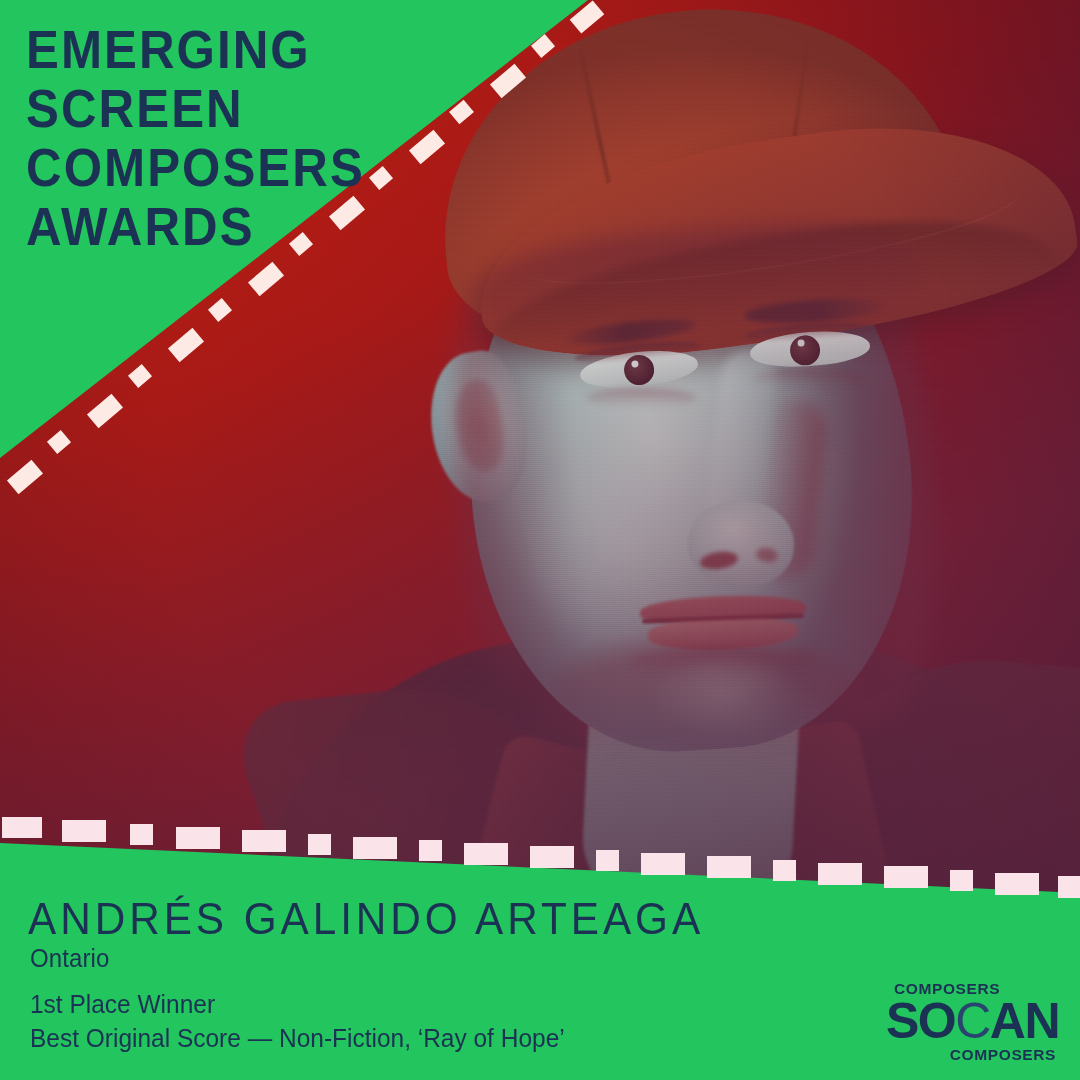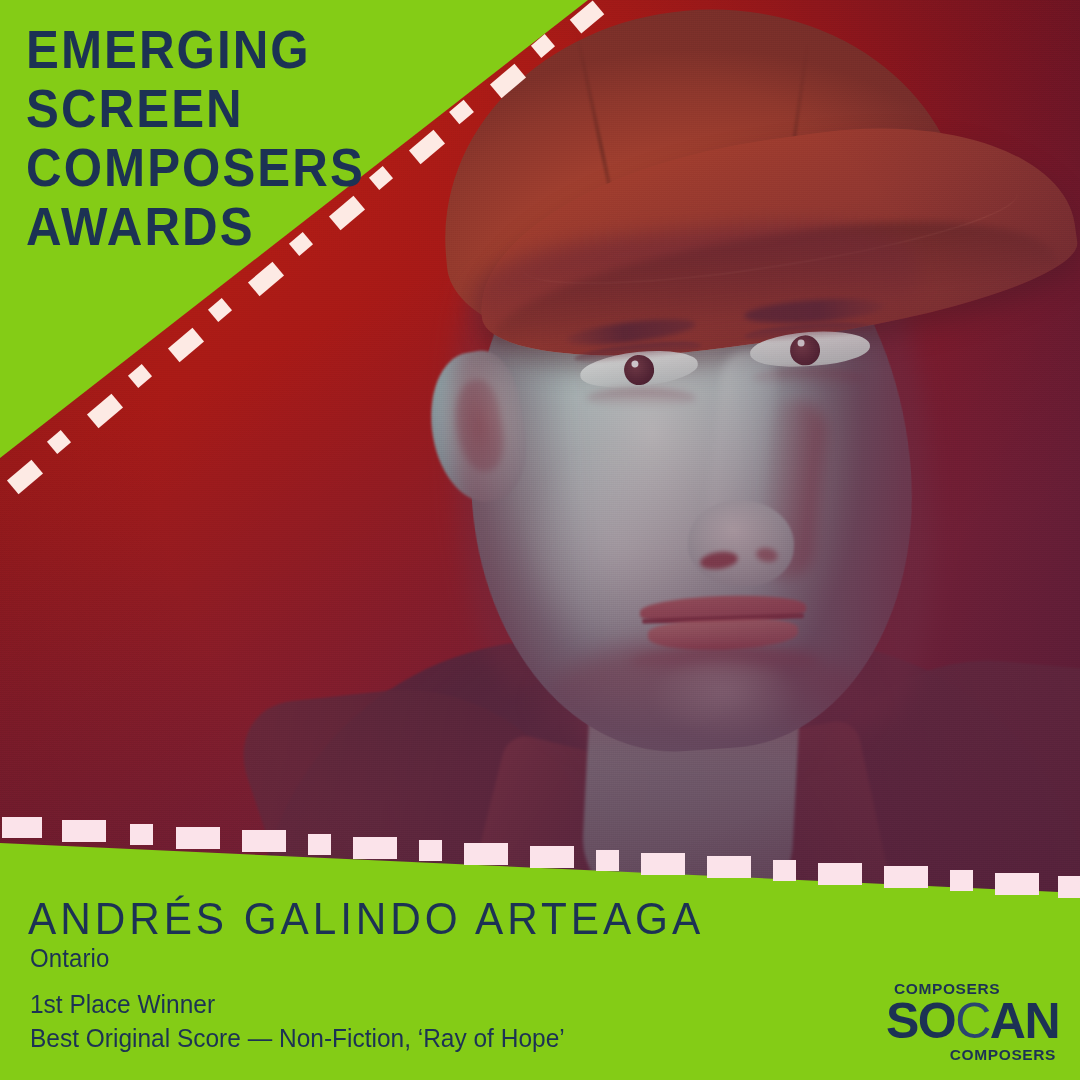--- a/index.html
+++ b/index.html
@@ -4,21 +4,21 @@
 <style>
   html,body{margin:0;padding:0;}
   body{
     width:1080px;height:1080px;overflow:hidden;
     background:#fdf1f0;
     font-family:"Liberation Sans", sans-serif;
     -webkit-font-smoothing:antialiased;
   }
   #poster{
     position:relative;width:1080px;height:1080px;overflow:hidden;
-    background:#84cc16;
+    background:#22c55e;
   }
 
   
   .photo-wrap{
     position:absolute;left:0;top:0;width:1080px;height:1080px;
     -webkit-clip-path:polygon(588px 0, 1080px 0, 1080px 893px, 0 843px, 0 458px);
     clip-path:polygon(588px 0, 1080px 0, 1080px 893px, 0 843px, 0 458px);
     overflow:hidden;
   }
   .photo{

